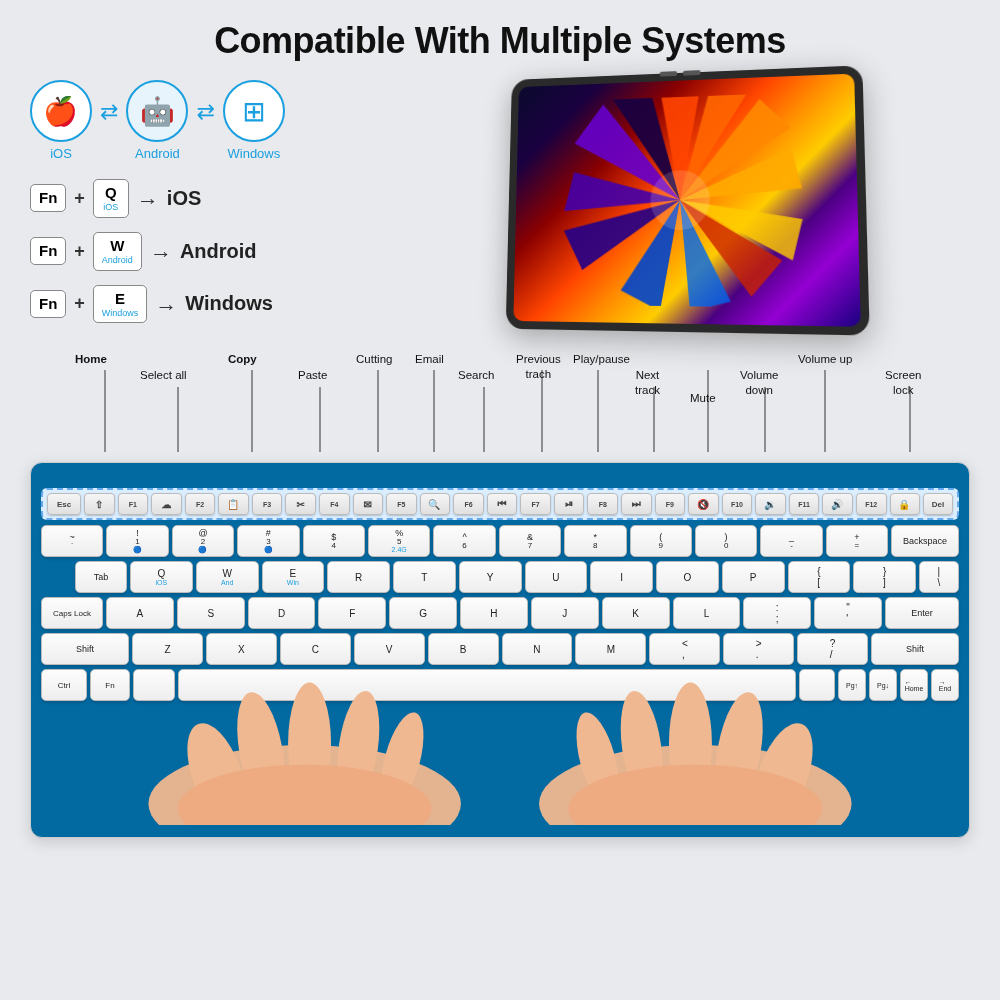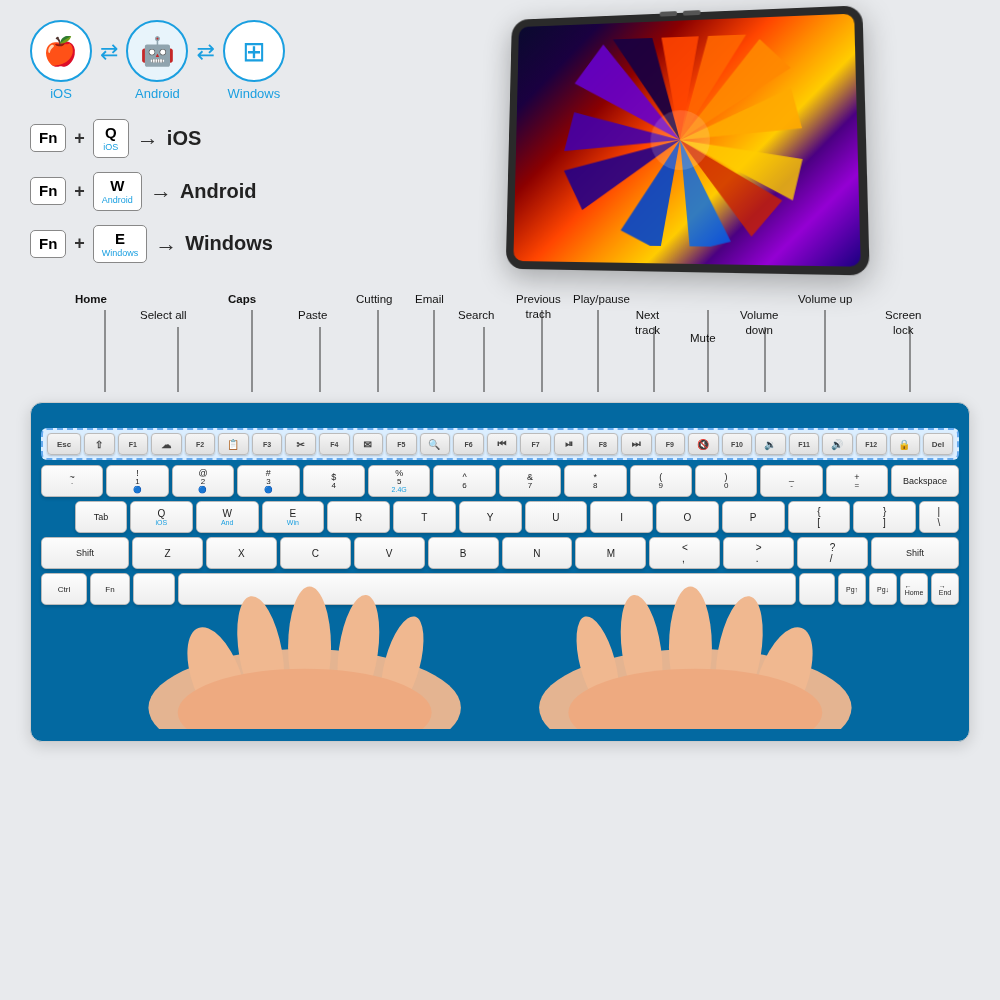--- a/index.html
+++ b/index.html
@@ -288,20 +288,21 @@
       gap: 3px;
       margin-bottom: 4px;
     }
 
   </style>
 </head>
 <body>
 
 <div class="page-wrapper">
 
+  <h1 class="main-title">Compatible With Multiple Systems</h1>
 
   <div class="top-section">
 
     <div class="left-panel">
 
       <div class="os-icons-row">
         <div class="os-icon-item">
           <div class="os-circle ios">🍎</div>
           <span class="os-label">iOS</span>
         </div>
@@ -400,21 +401,21 @@
         <line x1="568" y1="18" x2="568" y2="100" stroke="#333" stroke-width="1"></line>
         <line x1="624" y1="35" x2="624" y2="100" stroke="#333" stroke-width="1"></line>
         <line x1="678" y1="18" x2="678" y2="100" stroke="#333" stroke-width="1"></line>
         <line x1="735" y1="35" x2="735" y2="100" stroke="#333" stroke-width="1"></line>
         <line x1="795" y1="18" x2="795" y2="100" stroke="#333" stroke-width="1"></line>
         <line x1="880" y1="35" x2="880" y2="100" stroke="#333" stroke-width="1"></line>
       </svg>
 
       <div class="label-item" style="left:45px;top:0px;"><b>Home</b></div>
       <div class="label-item" style="left:110px;top:16px;">Select all</div>
-      <div class="label-item" style="left:198px;top:0px;"><b>Caps</b></div>
+      <div class="label-item" style="left:198px;top:0px;"><b>Copy</b></div>
       <div class="label-item" style="left:268px;top:16px;">Paste</div>
       <div class="label-item" style="left:326px;top:0px;text-align:center;">Cutting</div>
       <div class="label-item" style="left:385px;top:0px;">Email</div>
       <div class="label-item" style="left:428px;top:16px;">Search</div>
       <div class="label-item" style="left:486px;top:0px;">Previous<br>trach</div>
       <div class="label-item" style="left:543px;top:0px;">Play/pause</div>
       <div class="label-item" style="left:605px;top:16px;">Next<br>track</div>
       <div class="label-item" style="left:660px;top:0px;margin-top:39px;">Mute</div>
       <div class="label-item" style="left:710px;top:16px;">Volume<br>down</div>
       <div class="label-item" style="left:768px;top:0px;">Volume up</div>
@@ -523,20 +524,35 @@
         <div class="key">Y</div>
         <div class="key">U</div>
         <div class="key">I</div>
         <div class="key">O</div>
         <div class="key">P</div>
         <div class="key">{<br>[</div>
         <div class="key">}<br>]</div>
         <div class="key backslash">|<br>\</div>
       </div>
 
+      <div class="asdf-row">
+        <div class="key caps" style="font-size:8px;">Caps Lock</div>
+        <div class="key">A</div>
+        <div class="key">S</div>
+        <div class="key">D</div>
+        <div class="key">F</div>
+        <div class="key">G</div>
+        <div class="key">H</div>
+        <div class="key">J</div>
+        <div class="key">K</div>
+        <div class="key">L</div>
+        <div class="key">:<br>;</div>
+        <div class="key">"<br>'</div>
+        <div class="key enter">Enter</div>
+      </div>
 
       <div class="zxcv-row">
         <div class="key shift-l" style="font-size:9px;">Shift</div>
         <div class="key">Z</div>
         <div class="key">X</div>
         <div class="key">C</div>
         <div class="key">V</div>
         <div class="key">B</div>
         <div class="key">N</div>
         <div class="key">M</div>

